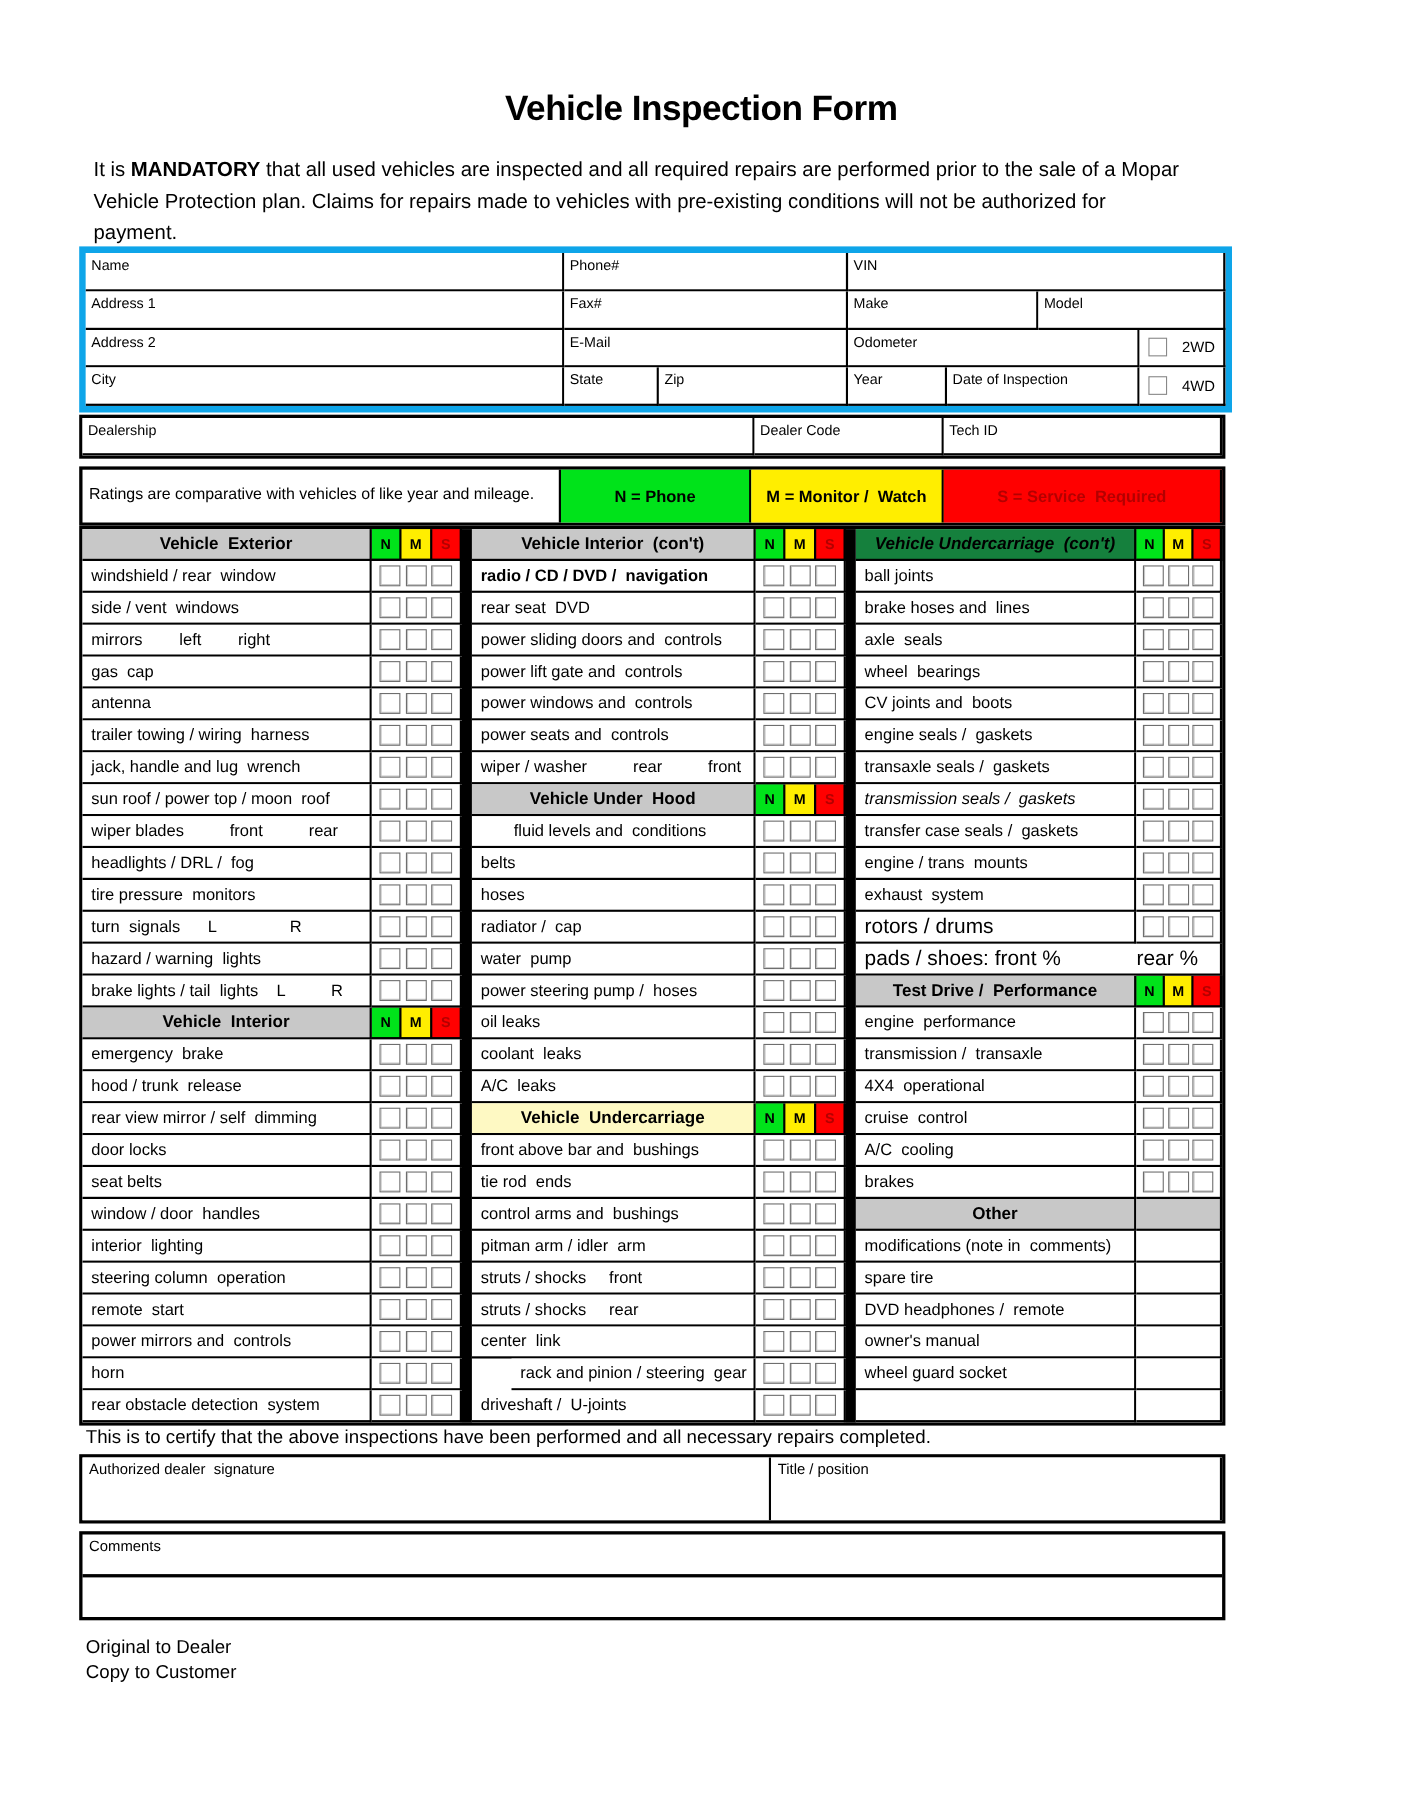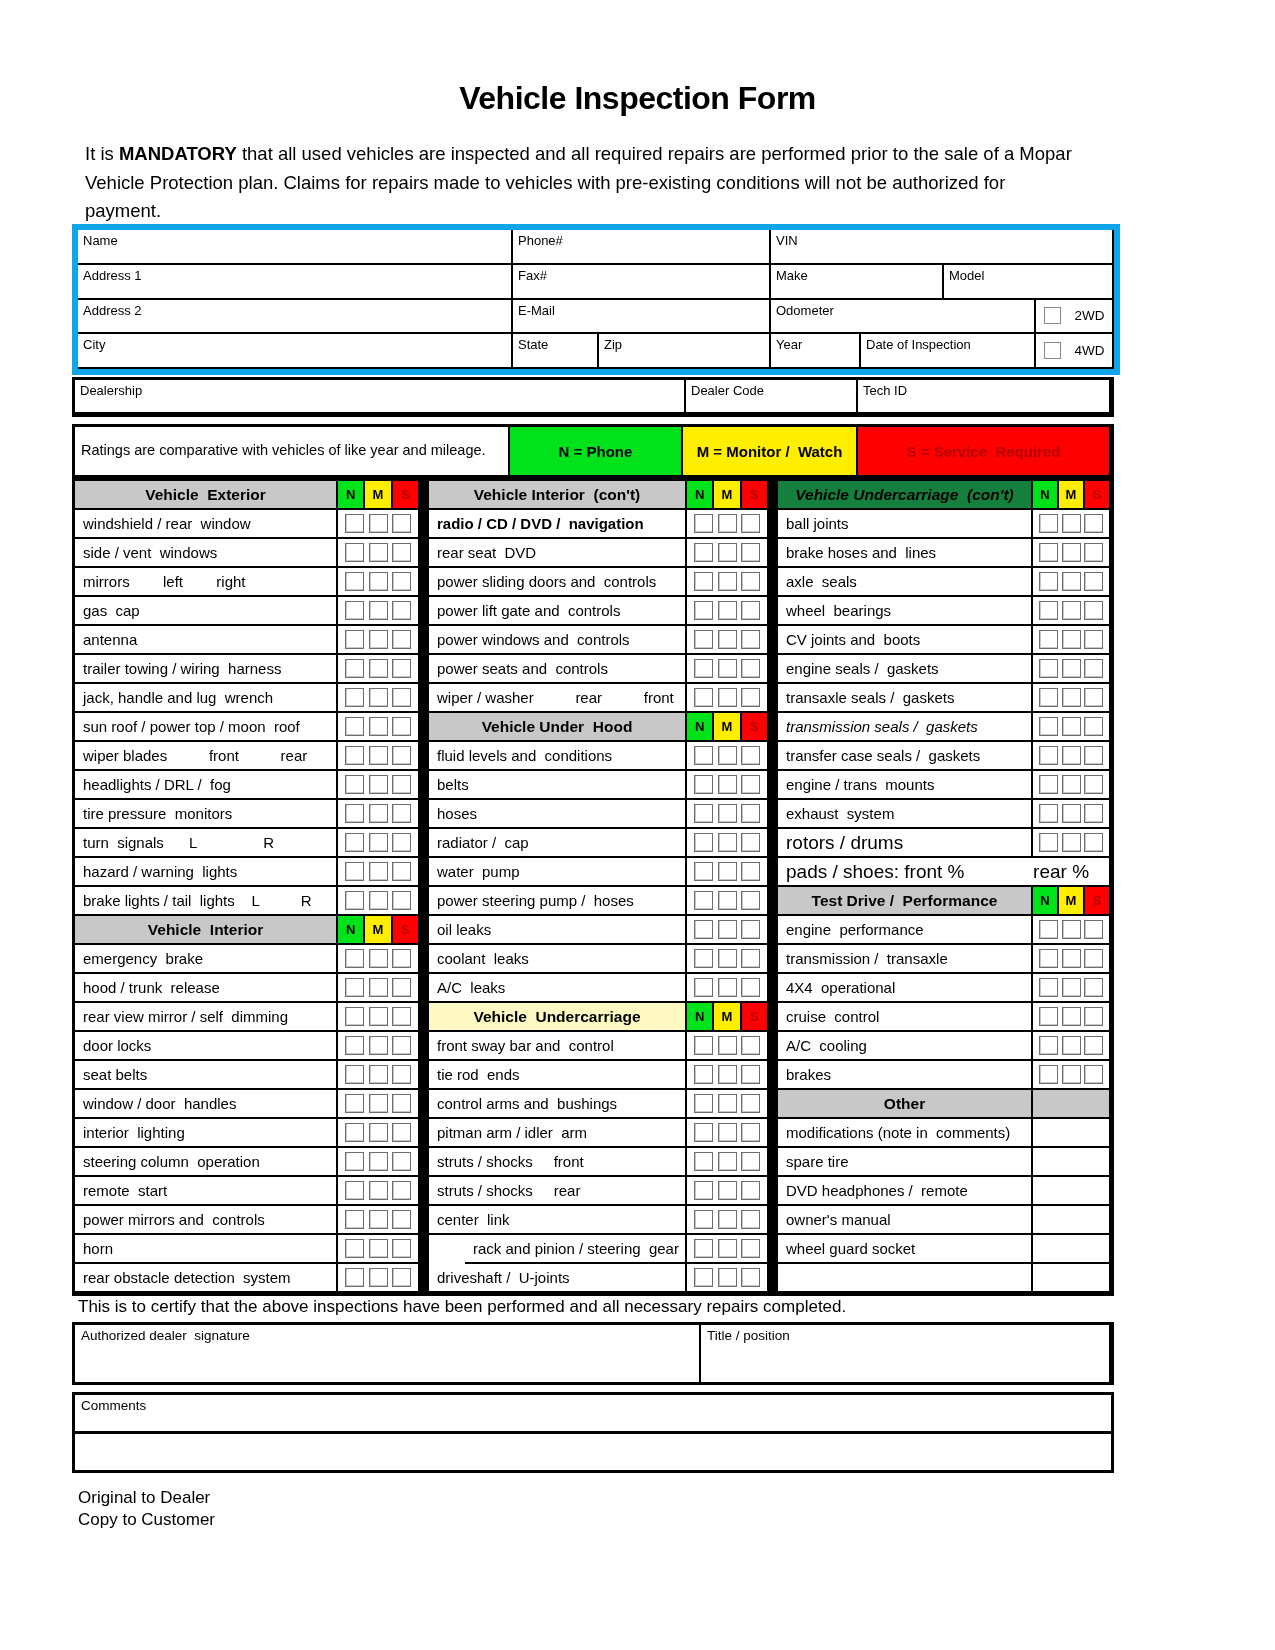--- a/index.html
+++ b/index.html
@@ -403,21 +403,21 @@
         <div class="cbx"></div>
         <div class="cbx"></div>
         <div class="cbx"></div>
       </div>
       <div class="cell head" style="grid-area: 9 / 4; background: rgb(200, 200, 200);"><span>Vehicle Under  Hood</span></div>
       <div class="cell nms" style="grid-area: 9 / 5;">
         <span class="nmsbox" style="background: rgb(0, 227, 26);">N</span>
         <span class="nmsbox" style="background: rgb(255, 238, 0);">M</span>
         <span class="nmsbox" style="background: rgb(255, 0, 0); color: rgb(179, 0, 0);">S</span>
       </div>
-      <div class="cell item" style="grid-area: 10 / 4;">
+      <div class="cell item" style="grid-area: 10 / 4; padding-left: 30px;">
         <span class="lbl">fluid levels and  conditions</span>
       </div>
       <div class="cell checks" style="grid-area: 10 / 5;">
         <div class="cbx"></div>
         <div class="cbx"></div>
         <div class="cbx"></div>
       </div>
       <div class="cell item" style="grid-area: 11 / 4;">
         <span class="lbl">belts</span>
       </div>
@@ -482,21 +482,21 @@
         <div class="cbx"></div>
         <div class="cbx"></div>
       </div>
       <div class="cell head" style="grid-area: 19 / 4; background: #fef9c3;"><span>Vehicle  Undercarriage</span></div>
       <div class="cell nms" style="grid-area: 19 / 5;">
         <span class="nmsbox" style="background: rgb(0, 227, 26);">N</span>
         <span class="nmsbox" style="background: rgb(255, 238, 0);">M</span>
         <span class="nmsbox" style="background: rgb(255, 0, 0); color: rgb(179, 0, 0);">S</span>
       </div>
       <div class="cell item" style="grid-area: 20 / 4;">
-        <span class="lbl">front sway bar and  control</span>
+        <span class="lbl">front above bar and  bushings</span>
       </div>
       <div class="cell checks" style="grid-area: 20 / 5;">
         <div class="cbx"></div>
         <div class="cbx"></div>
         <div class="cbx"></div>
       </div>
       <div class="cell item" style="grid-area: 21 / 4;">
         <span class="lbl">tie rod  ends</span>
       </div>
       <div class="cell checks" style="grid-area: 21 / 5;">

